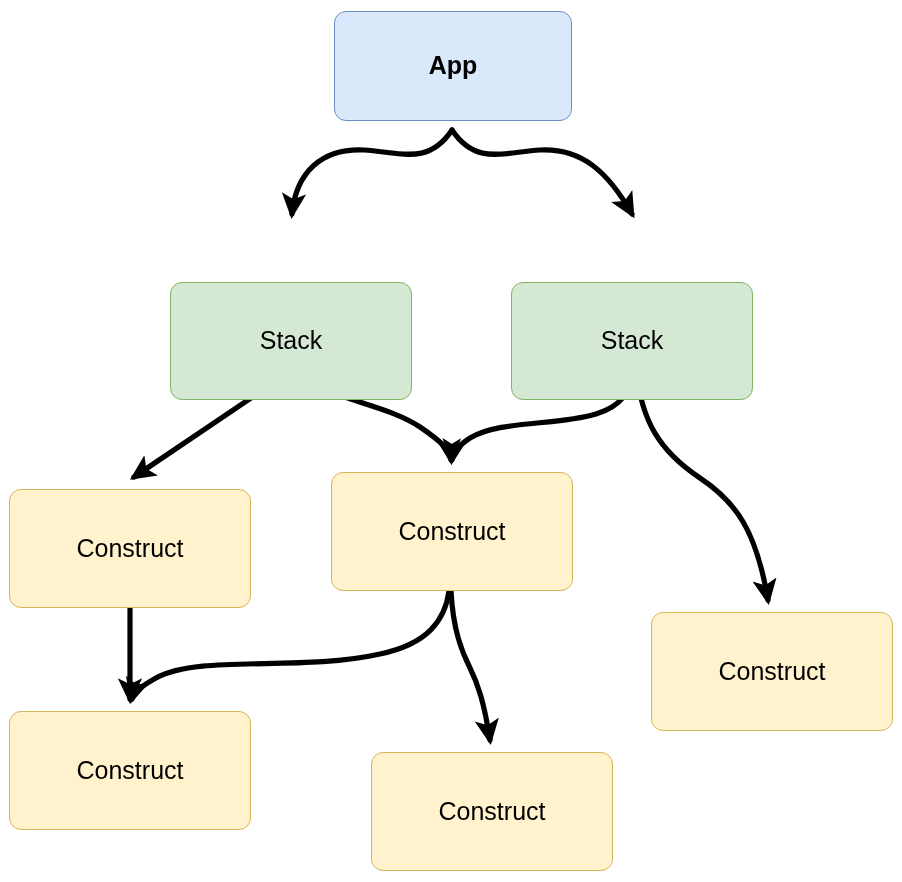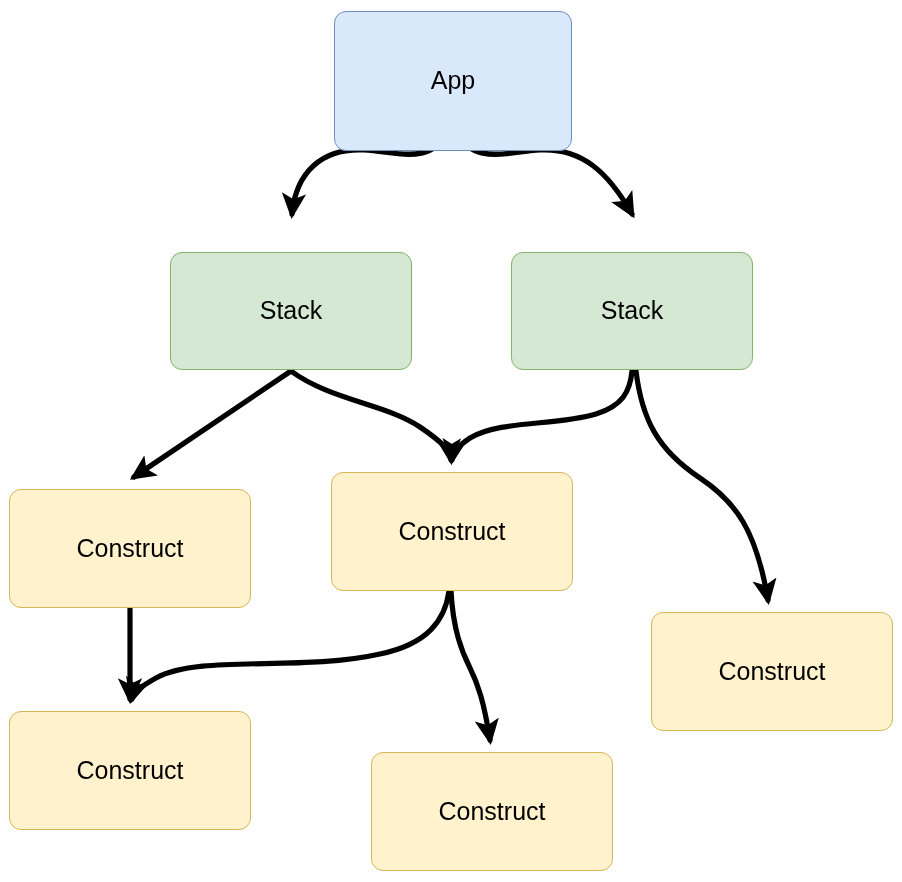--- a/index.html
+++ b/index.html
@@ -45,20 +45,21 @@
     display: block;
     padding: 0 6px;
   }
   .node.app {
     background: #dae8fc;
     border-color: #6c8ebf;
   }
   .node.stack {
     background: #d5e8d4;
     border-color: #82b366;
+    margin-top: 30px;
   }
   .node.construct {
     background: #fff2cc;
     border-color: #d6b656;
   }
 </style>
 </head>
 <body>
 
 <div id="canvas">
@@ -101,21 +102,21 @@
                C 445 620, 428 644, 380 654
                C 300 672, 200 654, 156 678
                C 140 687, 134 692, 132 699" marker-end="url(#arrow)"></path>
 
       <path d="M 451 591
                C 453 630, 462 652, 470 668
                C 478 684, 484 702, 490 740" marker-end="url(#arrow)"></path>
     </g>
   </svg>
 
-  <div class="node app" style="left:334px; top:11px; width:238px; height:140px;">
+  <div class="node app" style="left:334px; top:11px; width:238px; height:110px;font-weight:bold;">
     <span class="node-label">App</span>
   </div>
 
   <div class="node stack" style="left:170px; top:252px; width:242px; height:118px;">
     <span class="node-label">Stack</span>
   </div>
 
   <div class="node stack" style="left:511px; top:252px; width:242px; height:118px;">
     <span class="node-label">Stack</span>
   </div>

